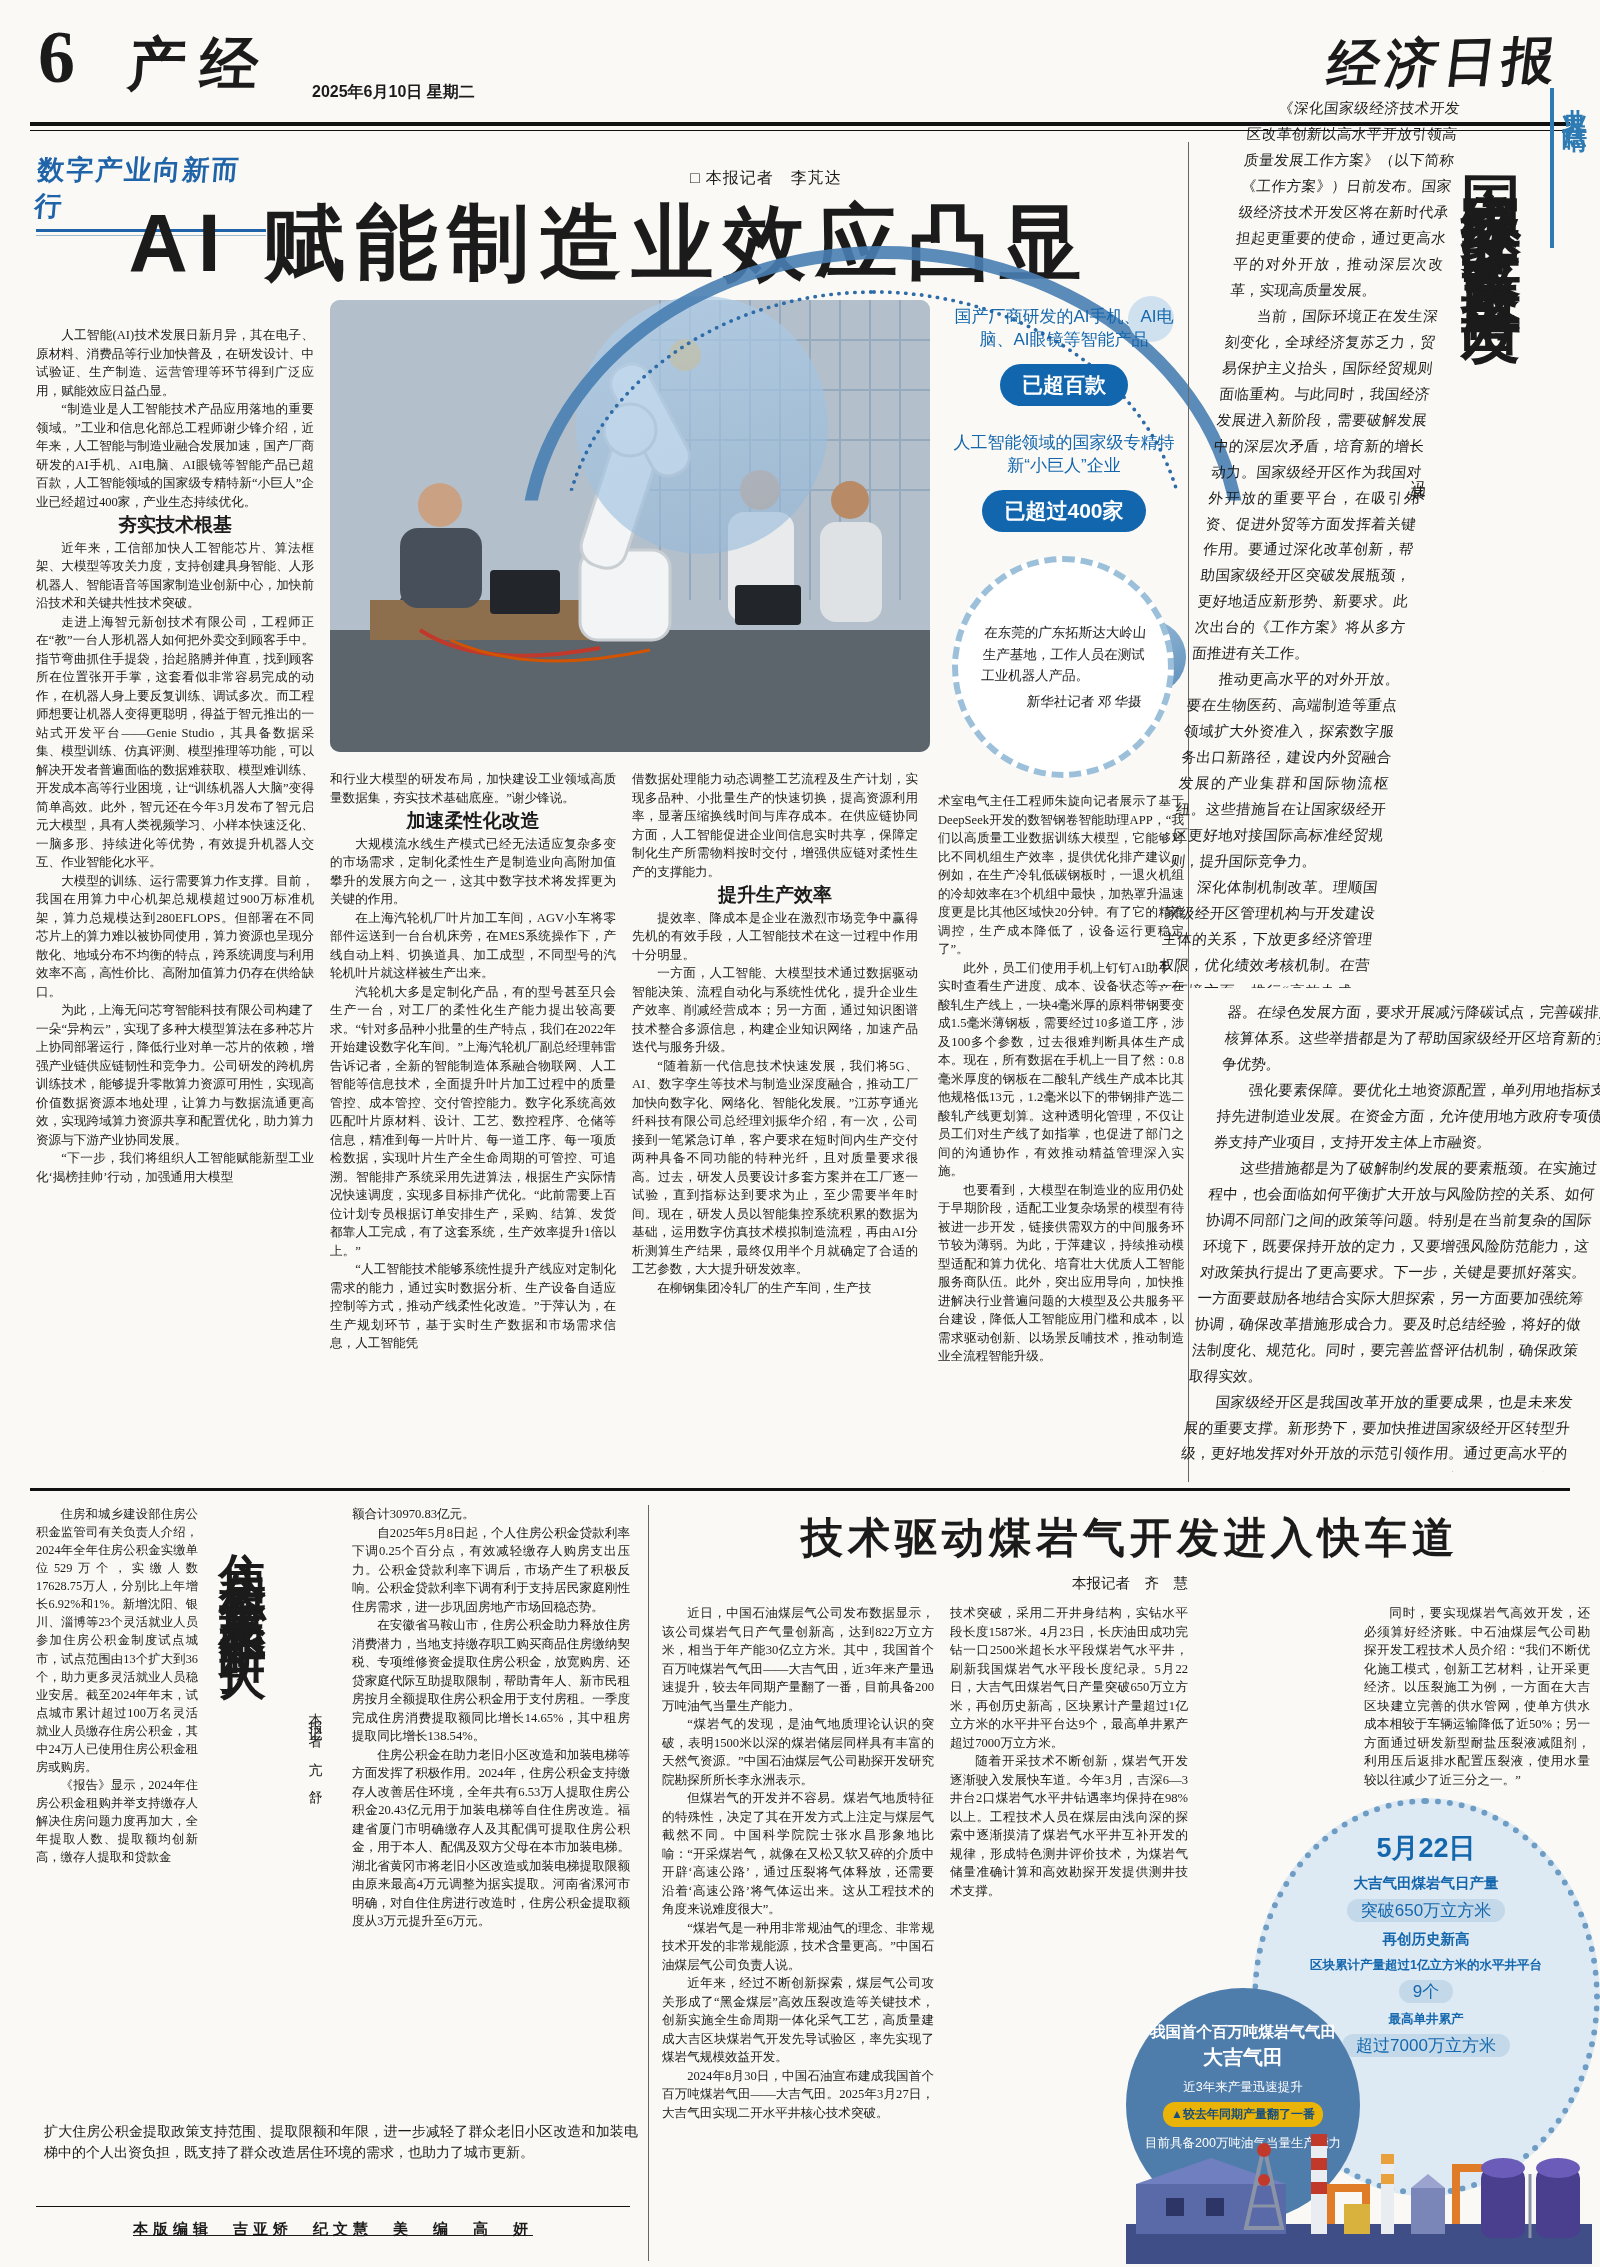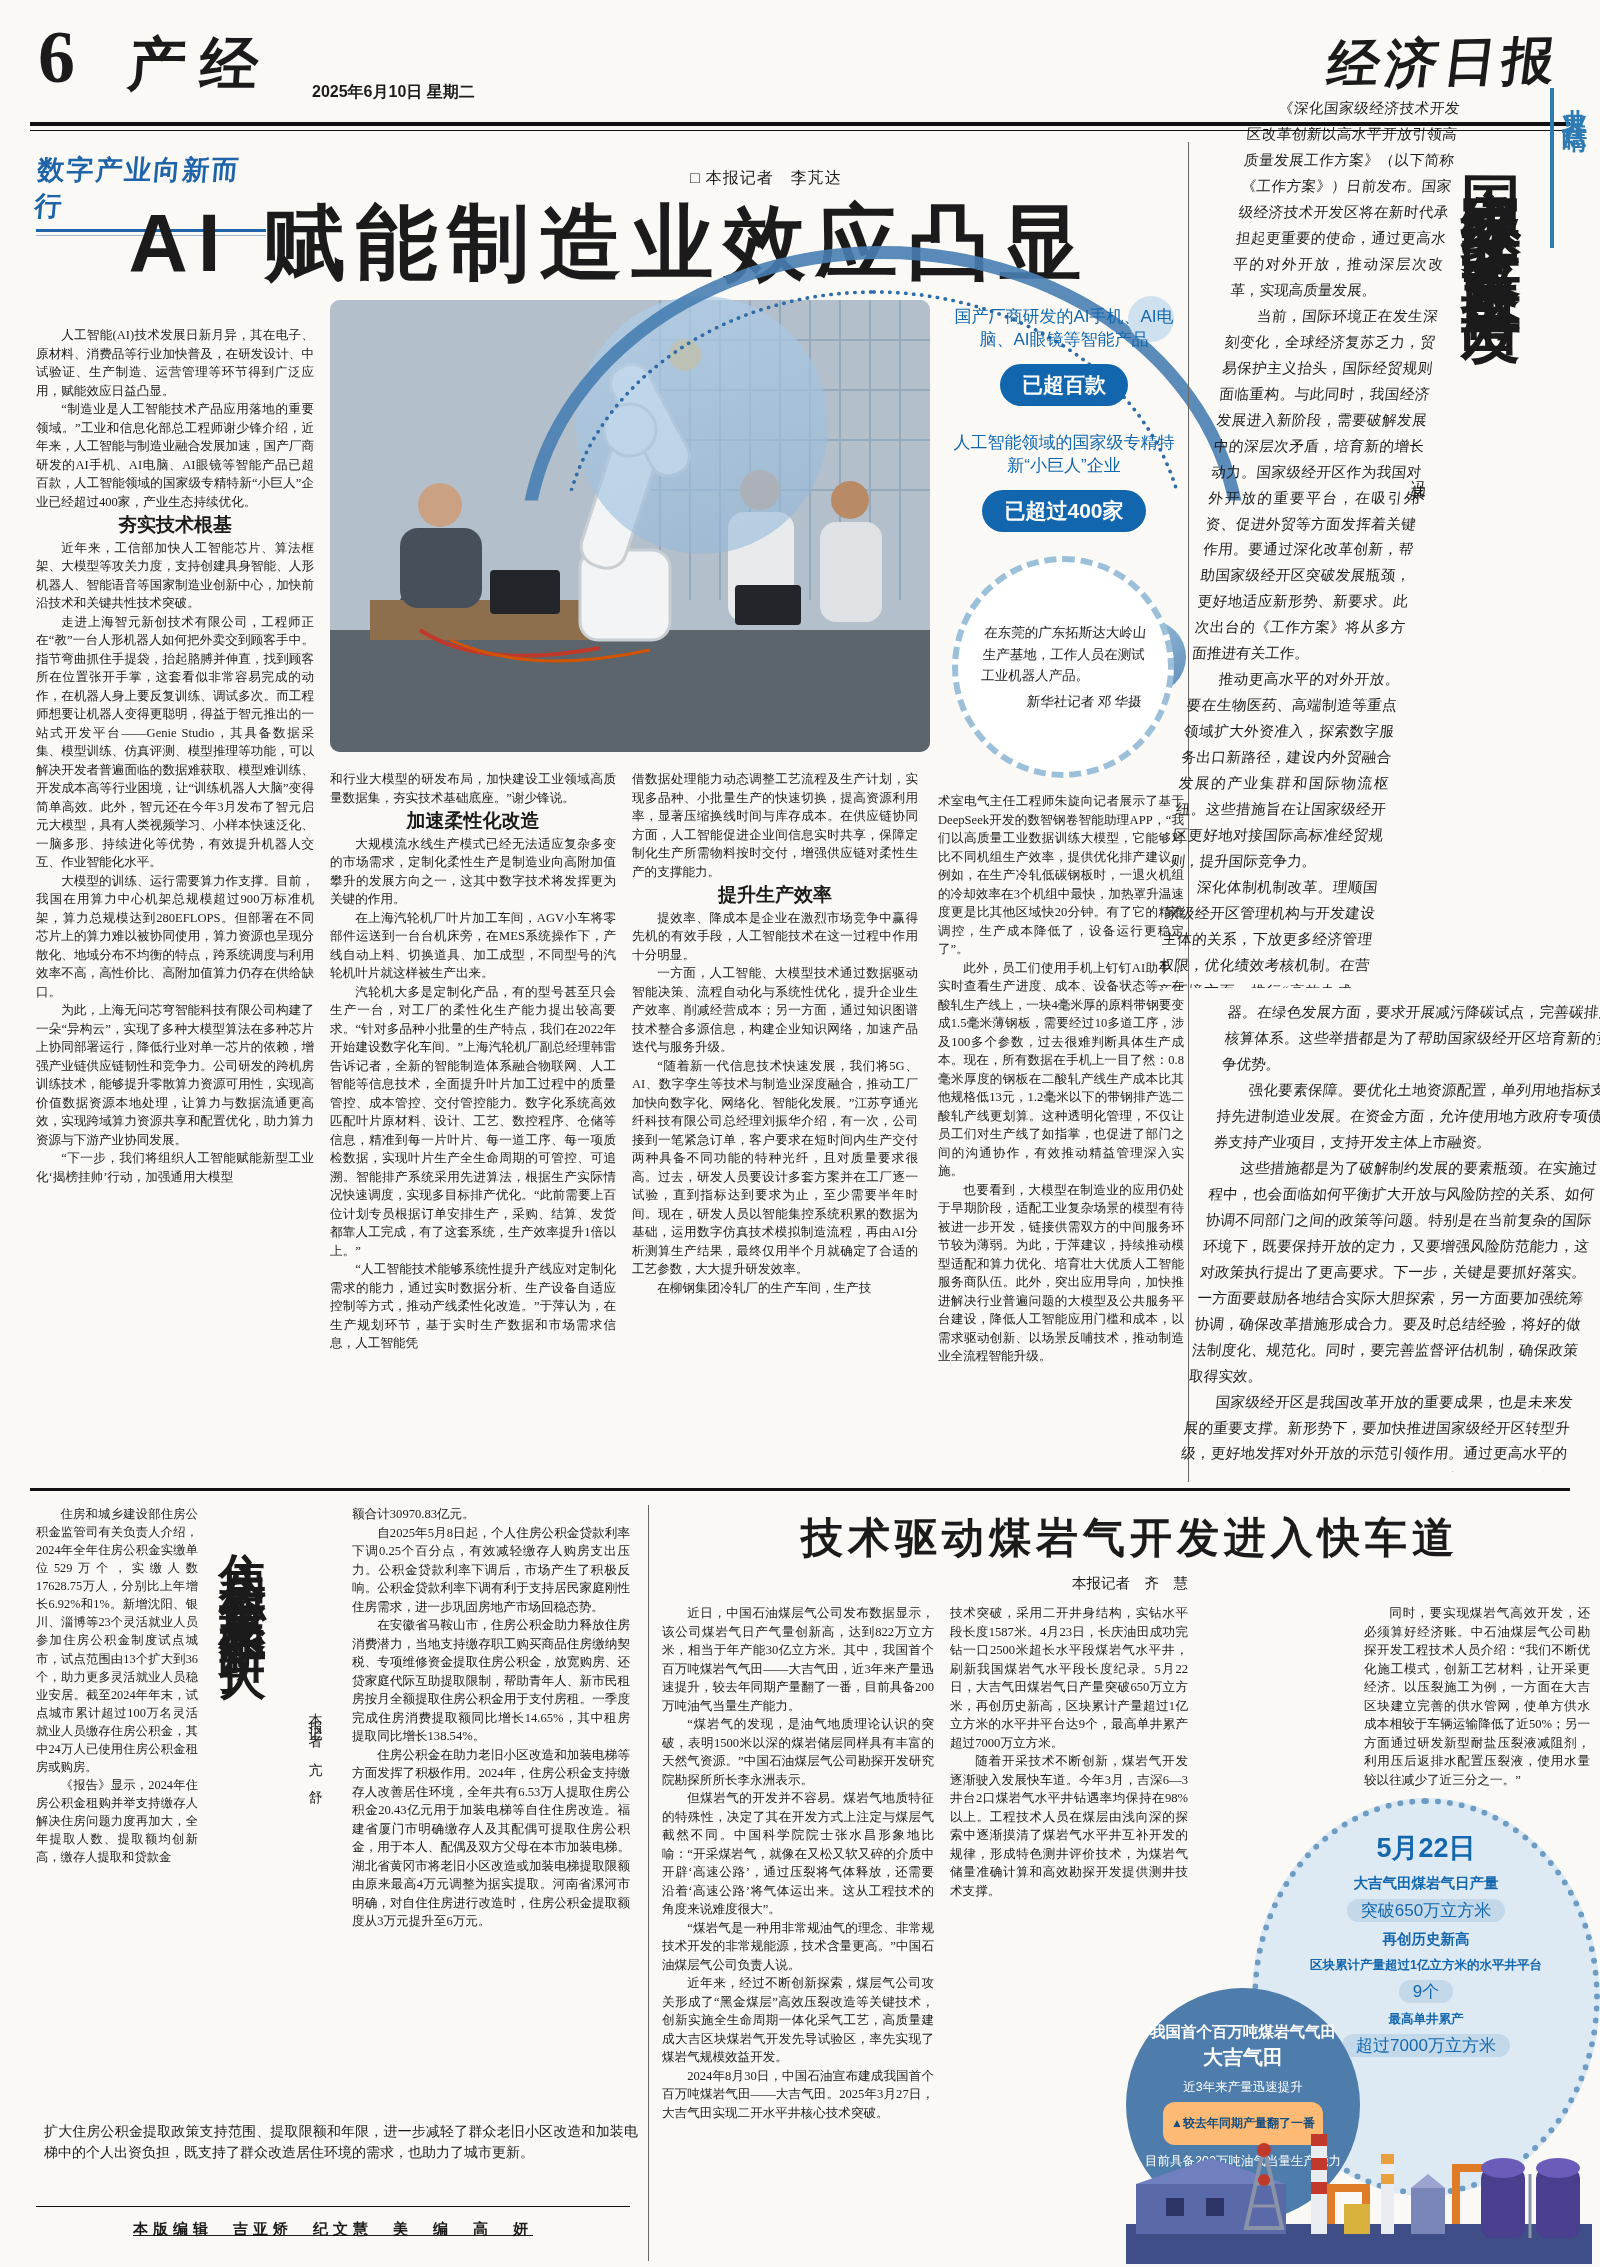--- a/index.html
+++ b/index.html
@@ -104,22 +104,22 @@
   .big-circle .ln{font-size:14.5px;font-weight:bold;margin-top:8px;}
   .big-circle .ln-sm{font-size:12.5px;font-weight:bold;margin-top:8px;}
   .pill2{display:inline-block;background:#c3d9ea;color:#1467ad;border-radius:18px;
     padding:0 14px;font-size:17px;font-weight:400;margin-top:6px;}
   .left-circle{left:1126px;top:1988px;width:234px;height:234px;border-radius:50%;
     background:#4f7dab;color:#fff;text-align:center;
     font-family:"Liberation Sans",sans-serif;padding-top:34px;box-sizing:border-box;}
   .left-circle .t1{font-size:15.5px;font-weight:900;line-height:1.3;}
   .left-circle .t2{font-size:20px;font-weight:900;margin-top:2px;}
   .left-circle .t3{font-size:12.5px;margin-top:8px;}
-  .band{display:inline-block;background:#fdba74;color:#164e7e;border-radius:12px;
-    padding:13px 8px;font-size:12px;font-weight:bold;margin-top:6px;}
+  .band{display:inline-block;background:#eab308;color:#164e7e;border-radius:12px;
+    padding:4px 8px;font-size:12px;font-weight:bold;margin-top:6px;}
   .factory{left:1126px;top:2128px;width:466px;height:136px;}
 </style>
 </head>
 <body>
 
 <div class="abs hdr-pageno">6</div>
 <div class="abs hdr-section">产经</div>
 <div class="abs hdr-date">2025年6月10日 星期二</div>
 <div class="abs hdr-masthead">经济日报</div>
 <div class="abs rule-top1"></div>

